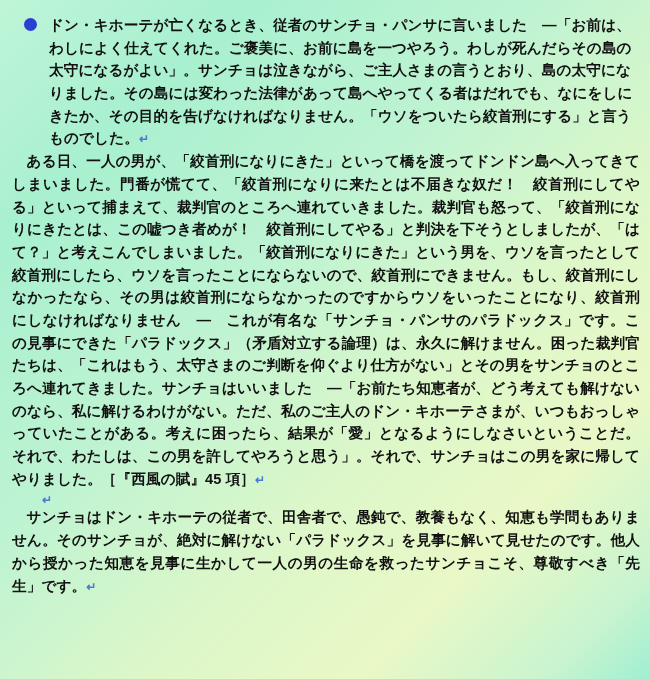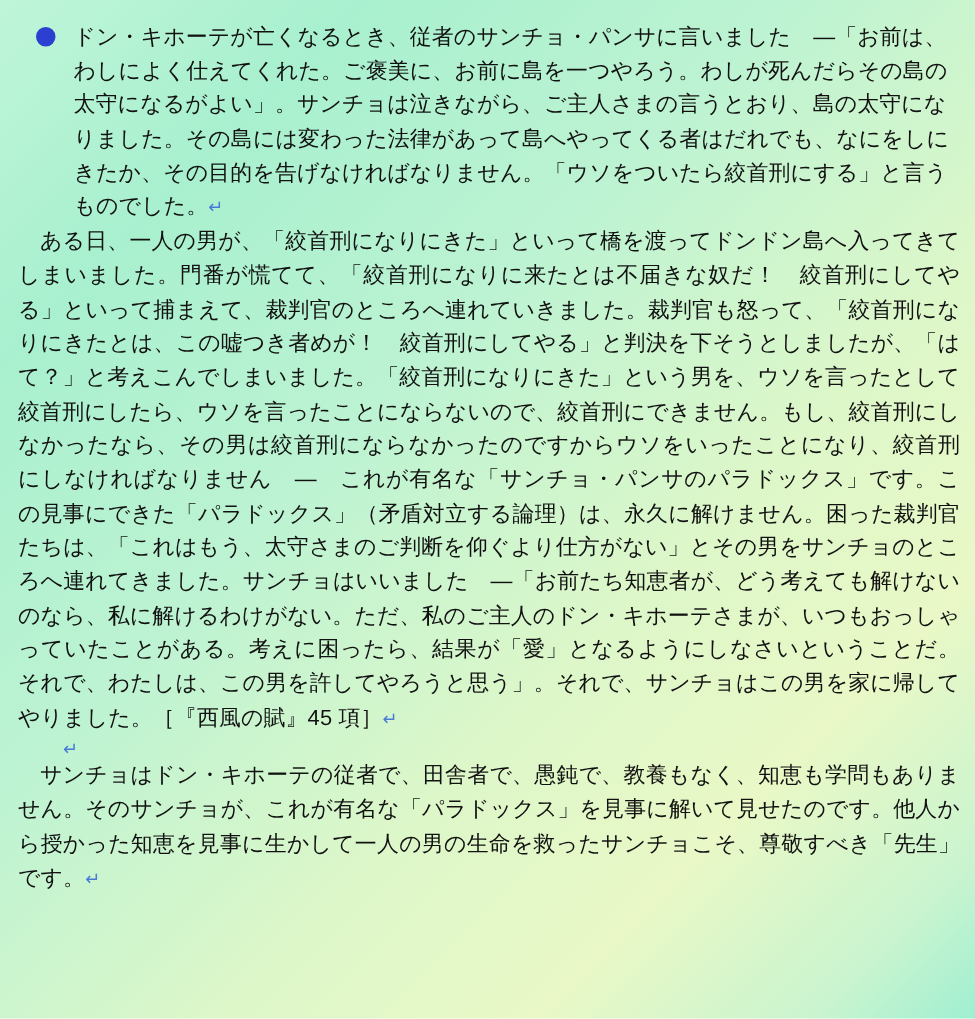--- a/index.html
+++ b/index.html
@@ -12,20 +12,21 @@
     font-family: "Liberation Sans", sans-serif;
     background: linear-gradient(135deg, #bff5d8 0%, #a8f0cf 18%, #bdf3d2 40%, #ddf7c9 62%, #e9f8c6 78%, #c9f4cf 92%, #9fefd2 100%);
     overflow: hidden;
   }
   .page {
     position: relative;
     width: 650px;
     height: 679px;
     box-sizing: border-box;
     padding: 14px 10px 8px 12px;
+    font-weight: bold;
   }
   .para {
     font-size: 14.6px;
     line-height: 1.555;
     color: #111111;
     letter-spacing: 0.1px;
     text-align: justify;
     margin: 0;
     word-break: break-all;
   }
@@ -72,16 +73,16 @@
 
   <p class="para indent">
     <span>ある日、一人の男が、「絞首刑になりにきた」といって橋を渡ってドンドン島へ入ってきてしまいました。門番が慌てて、「絞首刑になりに来たとは不届きな奴だ！　絞首刑にしてやる」といって捕まえて、裁判官のところへ連れていきました。裁判官も怒って、「絞首刑になりにきたとは、この嘘つき者めが！　絞首刑にしてやる」と判決を下そうとしましたが、「はて？」と考えこんでしまいました。「絞首刑になりにきた」という男を、ウソを言ったとして絞首刑にしたら、ウソを言ったことにならないので、絞首刑にできません。もし、絞首刑にしなかったなら、その男は絞首刑にならなかったのですからウソをいったことになり、絞首刑にしなければなりません　—　これが有名な「サンチョ・パンサのパラドックス」です。この見事にできた「パラドックス」（矛盾対立する論理）は、永久に解けません。困った裁判官たちは、「これはもう、太守さまのご判断を仰ぐより仕方がない」とその男をサンチョのところへ連れてきました。サンチョはいいました　—「お前たち知恵者が、どう考えても解けないのなら、私に解けるわけがない。ただ、私のご主人のドン・キホーテさまが、いつもおっしゃっていたことがある。考えに困ったら、結果が「愛」となるようにしなさいということだ。それで、わたしは、この男を許してやろうと思う」。それで、サンチョはこの男を家に帰してやりました。［『西風の賦』45 項］</span><span class="pilcrow">↵</span>
   </p>
 
   <div class="gap-line">
     <span class="pilcrow">↵</span>
   </div>
 
   <p class="para indent">
-    <span>サンチョはドン・キホーテの従者で、田舎者で、愚鈍で、教養もなく、知恵も学問もありません。そのサンチョが、これが有名な「パラドックス」を見事に解いて見せたのです。他人から授かった知恵を見事に生かして一人の男の生命を救ったサンチョこそ、尊敬すべき「先生」です。</span><span class="pilcrow">↵</span>
+    <span>サンチョはドン・キホーテの従者で、田舎者で、愚鈍で、教養もなく、知恵も学問もありません。そのサンチョが、絶対に解けない「パラドックス」を見事に解いて見せたのです。他人から授かった知恵を見事に生かして一人の男の生命を救ったサンチョこそ、尊敬すべき「先生」です。</span><span class="pilcrow">↵</span>
   </p>
 
 </div>
 
 </body></html>

